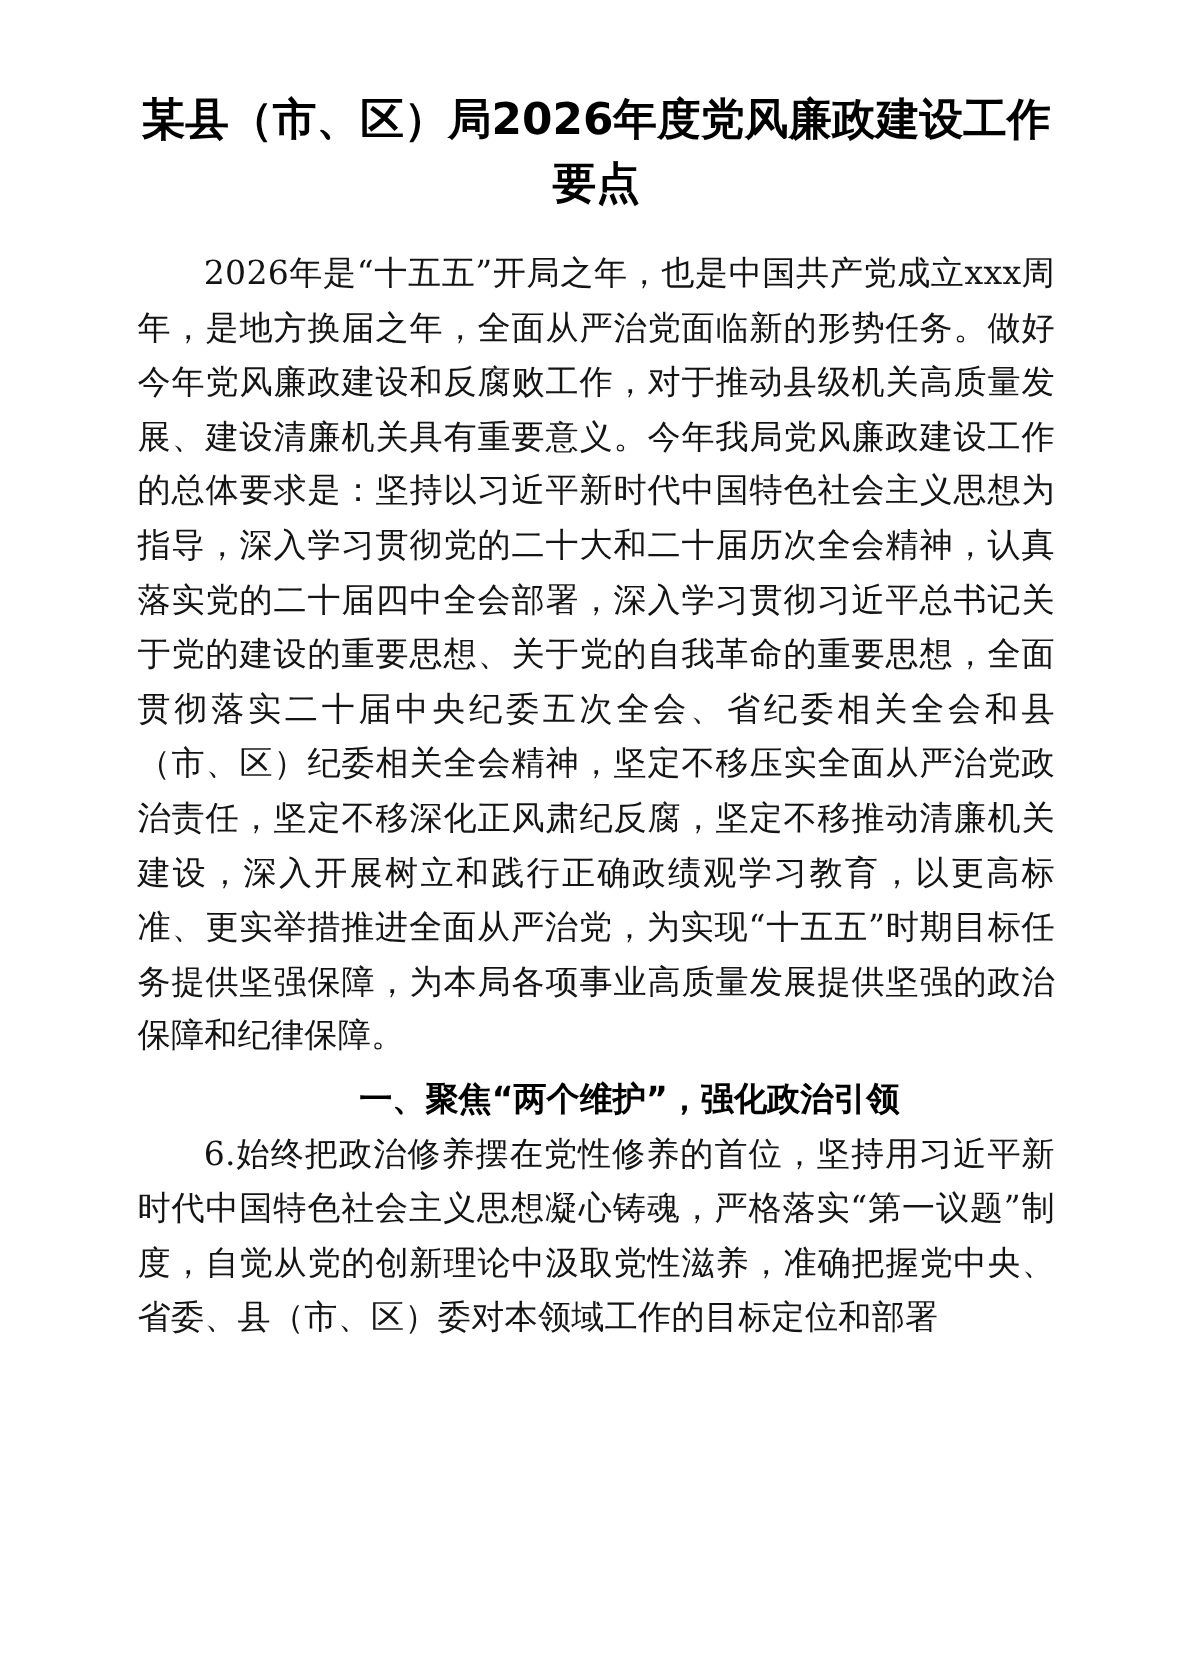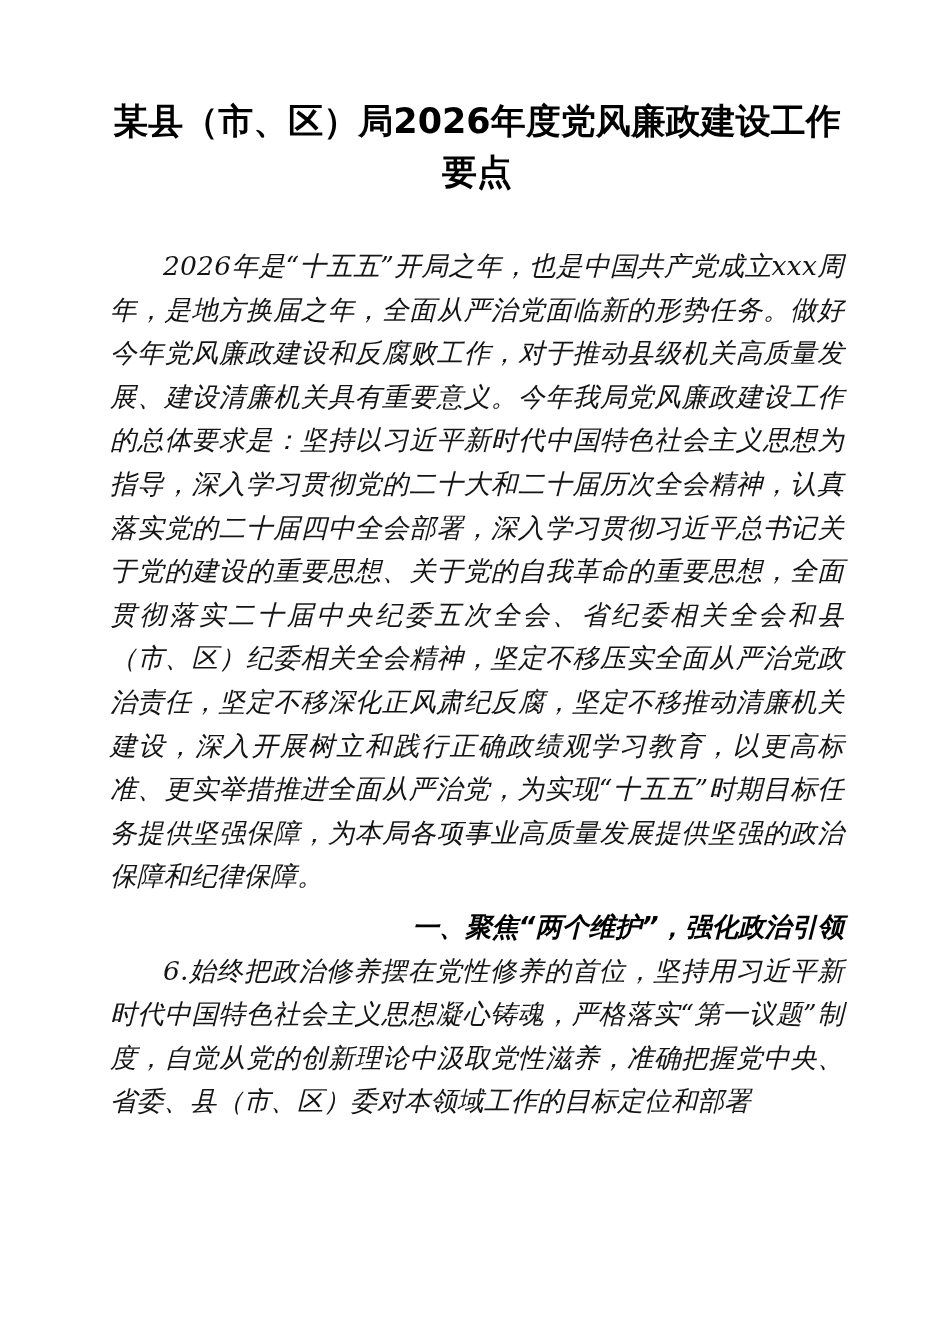--- a/index.html
+++ b/index.html
@@ -26,35 +26,34 @@
   .content {
     position: absolute;
     left: 110px;
     top: 0;
     width: 734px;
   }
 
   
   .doc-title {
     margin: 0;
-    padding-top: 96px;
+    padding-top: 71px;
     font-family: "DejaVu Sans", "Liberation Sans", sans-serif;
     font-weight: 700;
     font-size: 35px;
     line-height: 51px;
     text-align: center;
     letter-spacing: 0px;
     color: #000000;
     word-break: break-all;
   }
 
   
   .body-block {
-    margin-top: 46px;
-    font-style: italic;
+    margin-top: 24px;
   }
 
   p.para {
     margin: 0;
     font-family: "DejaVu Serif", "Liberation Serif", serif;
     font-size: 26.5px;
     line-height: 43.6px;
     text-align: justify;
     text-align-last: left;
     text-justify: inter-character;
@@ -66,21 +65,21 @@
 
   
   h2.section-heading {
     margin: 0;
     padding-top: 7px;
     font-family: "DejaVu Sans", "Liberation Sans", sans-serif;
     font-weight: 700;
     font-size: 26.5px;
     line-height: 43.6px;
     text-indent: 53px;
-    text-align: right;
+    text-align: center;
     word-break: break-all;
     color: #000000;
   }
 
   h2.section-heading + p.para {
     margin-top: 0;
   }
 </style>
 </head>
 <body>

